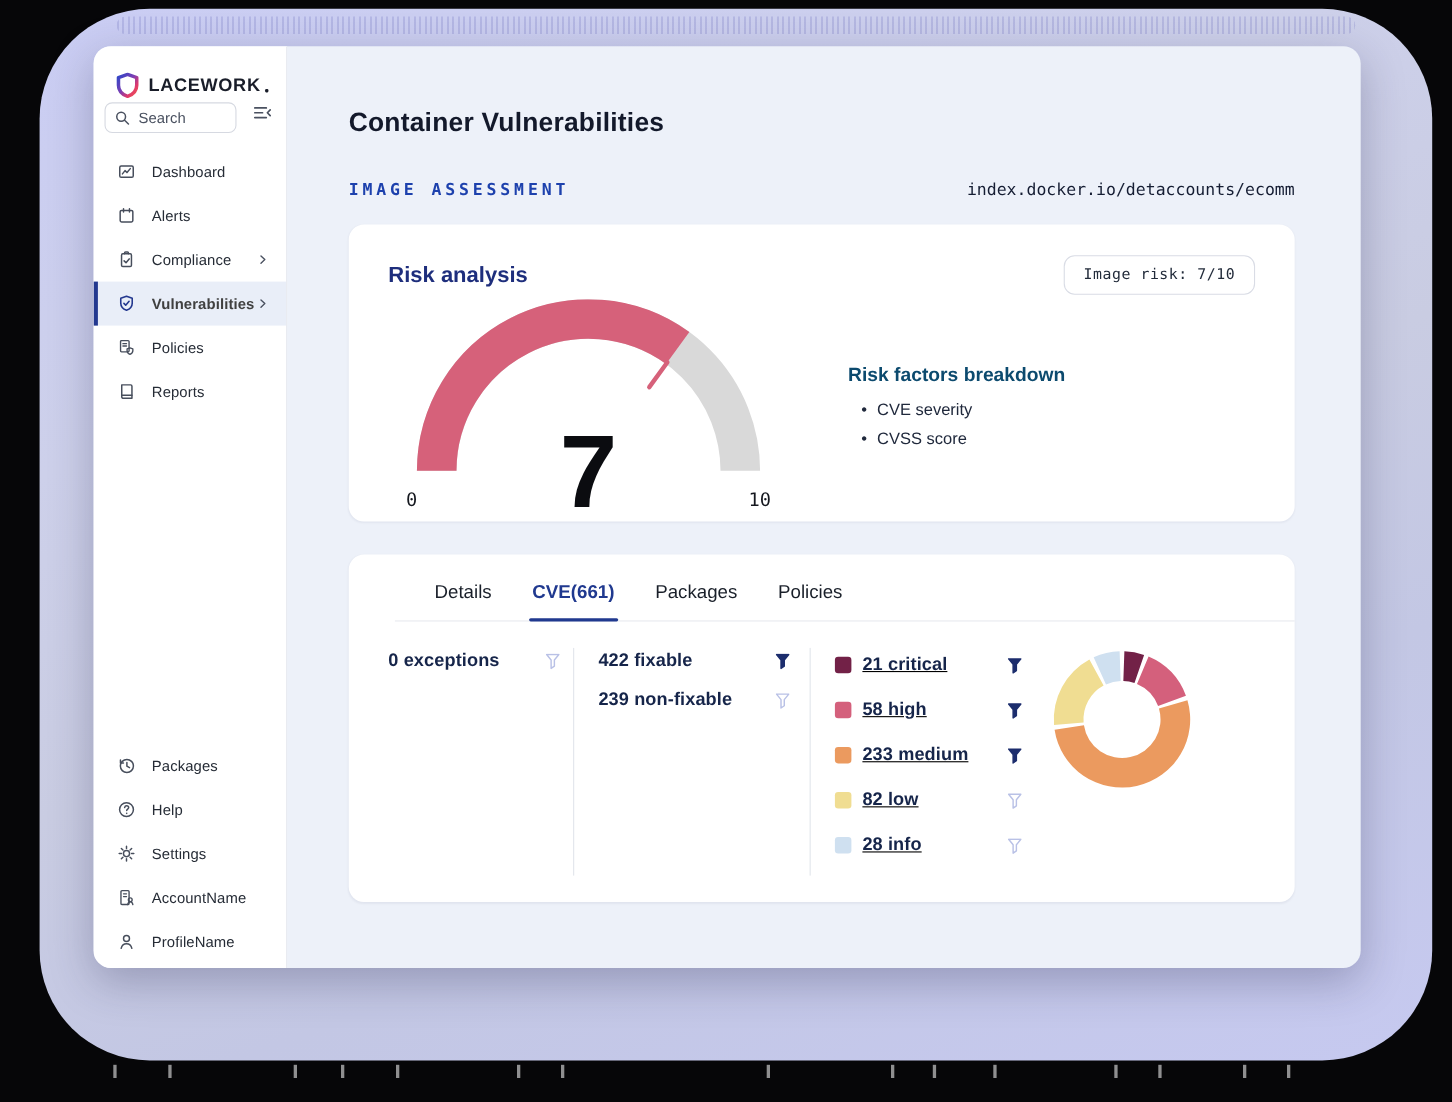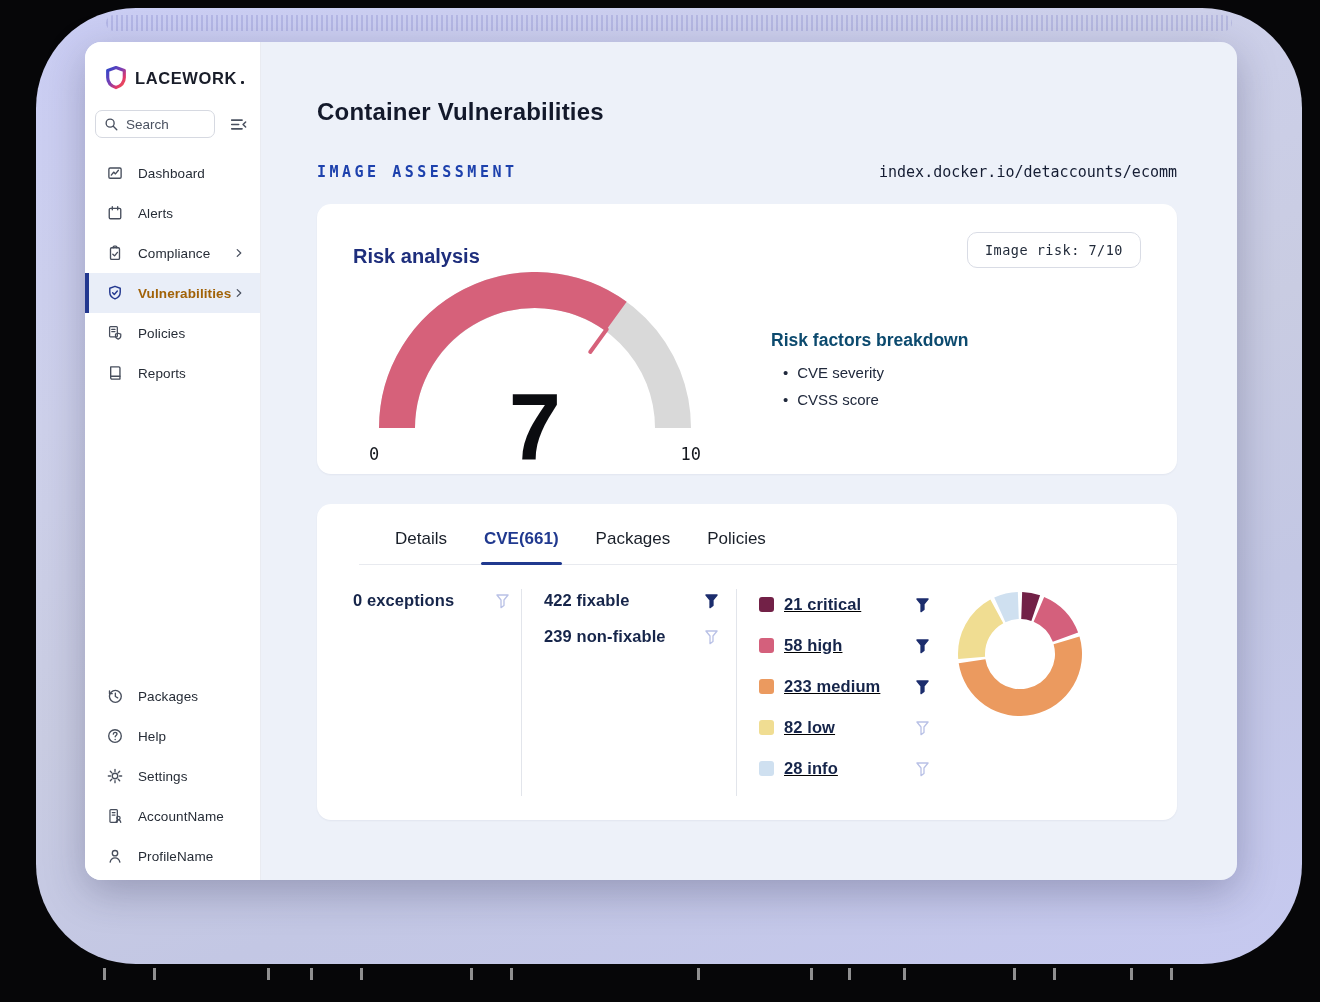--- a/index.html
+++ b/index.html
@@ -20,52 +20,52 @@
   .window { position:absolute; left:85px; top:42px; width:1152px; height:838px;
             background:#edf1f9; border-radius:16px; display:flex; overflow:hidden;
             box-shadow:0 12px 40px rgba(30,30,70,.28); }
 
   
   .sidebar { width:176px; background:#ffffff; border-right:1px solid #e9ebf1;
              display:flex; flex-direction:column; padding-top:21px; flex:none; }
   .logo-row { display:flex; align-items:center; gap:8px; padding-left:20px; height:30px; }
   .brand { font-size:16.5px; font-weight:700; letter-spacing:.6px; color:#191d29; }
   .brand-dot { width:3px; height:3px; background:#191d29; border-radius:1px; margin:8px 0 0 -4px; }
-  .search-row { display:flex; align-items:center; gap:14px; padding:0 10px 0 10px; margin-top:17px; }
+  .search-row { display:flex; gap:14px; padding:0 10px 0 10px; }
   .search-wrap { position:relative; flex:1; }
   .search-wrap input { width:100%; height:28px; border:1px solid #d6d9e1; border-radius:7px;
              padding:0 6px 0 30px; font-size:13.5px; color:#3a414e; background:#fff; outline:none;
              font-family:"Liberation Sans", sans-serif; }
   .search-wrap input::placeholder { color:#4a5160; opacity:1; }
   .search-icon { position:absolute; left:8px; top:5.5px; color:#4a5160; }
   .collapse-icon { color:#4a5160; cursor:pointer; display:flex; margin-right:2px; }
 
   .nav { margin-top:15px; }
   .nav-item { position:relative; display:flex; align-items:center; height:40px;
               padding:0 14px 0 21px; cursor:pointer; }
   .nav-item .icon { display:flex; color:#474e5c; margin-right:14px; flex:none; }
   .nav-item .label { font-size:13.5px; color:#262c36; font-weight:500; letter-spacing:.1px; }
   .nav-item .chev { margin-left:auto; display:flex; color:#4a5160; }
   .nav-item.active { background:#e9eef8; }
   .nav-item.active::before { content:""; position:absolute; left:0; top:0; bottom:0; width:4px; background:#23388f; }
   .nav-item.active .icon { color:#23388f; }
-  .nav-item.active .label { color:#a16207; font-weight:700; }
+  .nav-item.active .label { color:#404040; font-weight:700; }
   .sidebar-spacer { flex:1; }
   .sidebar-footer { margin-bottom:4px; }
 
   
   .content { flex:1; padding:56px 60px 20px 56px; }
   .page-title { font-size:24px; font-weight:700; color:#13192b; letter-spacing:.2px; }
   .assess-row { display:flex; justify-content:space-between; align-items:baseline; margin-top:37px; }
   .section-label { font-size:15px; font-weight:700; letter-spacing:3.5px; color:#1d41ad; }
   .image-path { font-size:15px; color:#151d33; }
 
   .card { background:#fff; border-radius:14px; box-shadow:0 1px 2px rgba(20,25,60,.05); }
   .risk-card { margin-top:23px; height:270px; padding:28px 36px 0; }
-  .risk-head { display:flex; justify-content:space-between; align-items:flex-end; }
+  .risk-head { display:flex; justify-content:space-between; align-items:flex-start; }
   .risk-title { font-size:20px; font-weight:700; color:#1e2e7c; margin-top:7px; }
   .risk-badge { border:1px solid #d9dce5; border-radius:10px; padding:9px 17px; font-size:13.5px;
                 color:#222b3a; letter-spacing:.5px; background:#fff; }
   .risk-body { display:flex; margin-top:4px; }
   .gauge-wrap { width:340px; position:relative; margin-left:12px; }
   .gauge-value { position:absolute; left:0; right:0; bottom:0; text-align:center;
                  font-size:94px; font-weight:700; color:#0b0c10; line-height:.78; }
   .gauge-labels { display:flex; justify-content:space-between; padding:0 4px; margin-top:8px;
                   font-size:17px; color:#15181f; }
   .breakdown { margin-left:66px; margin-top:58px; }

